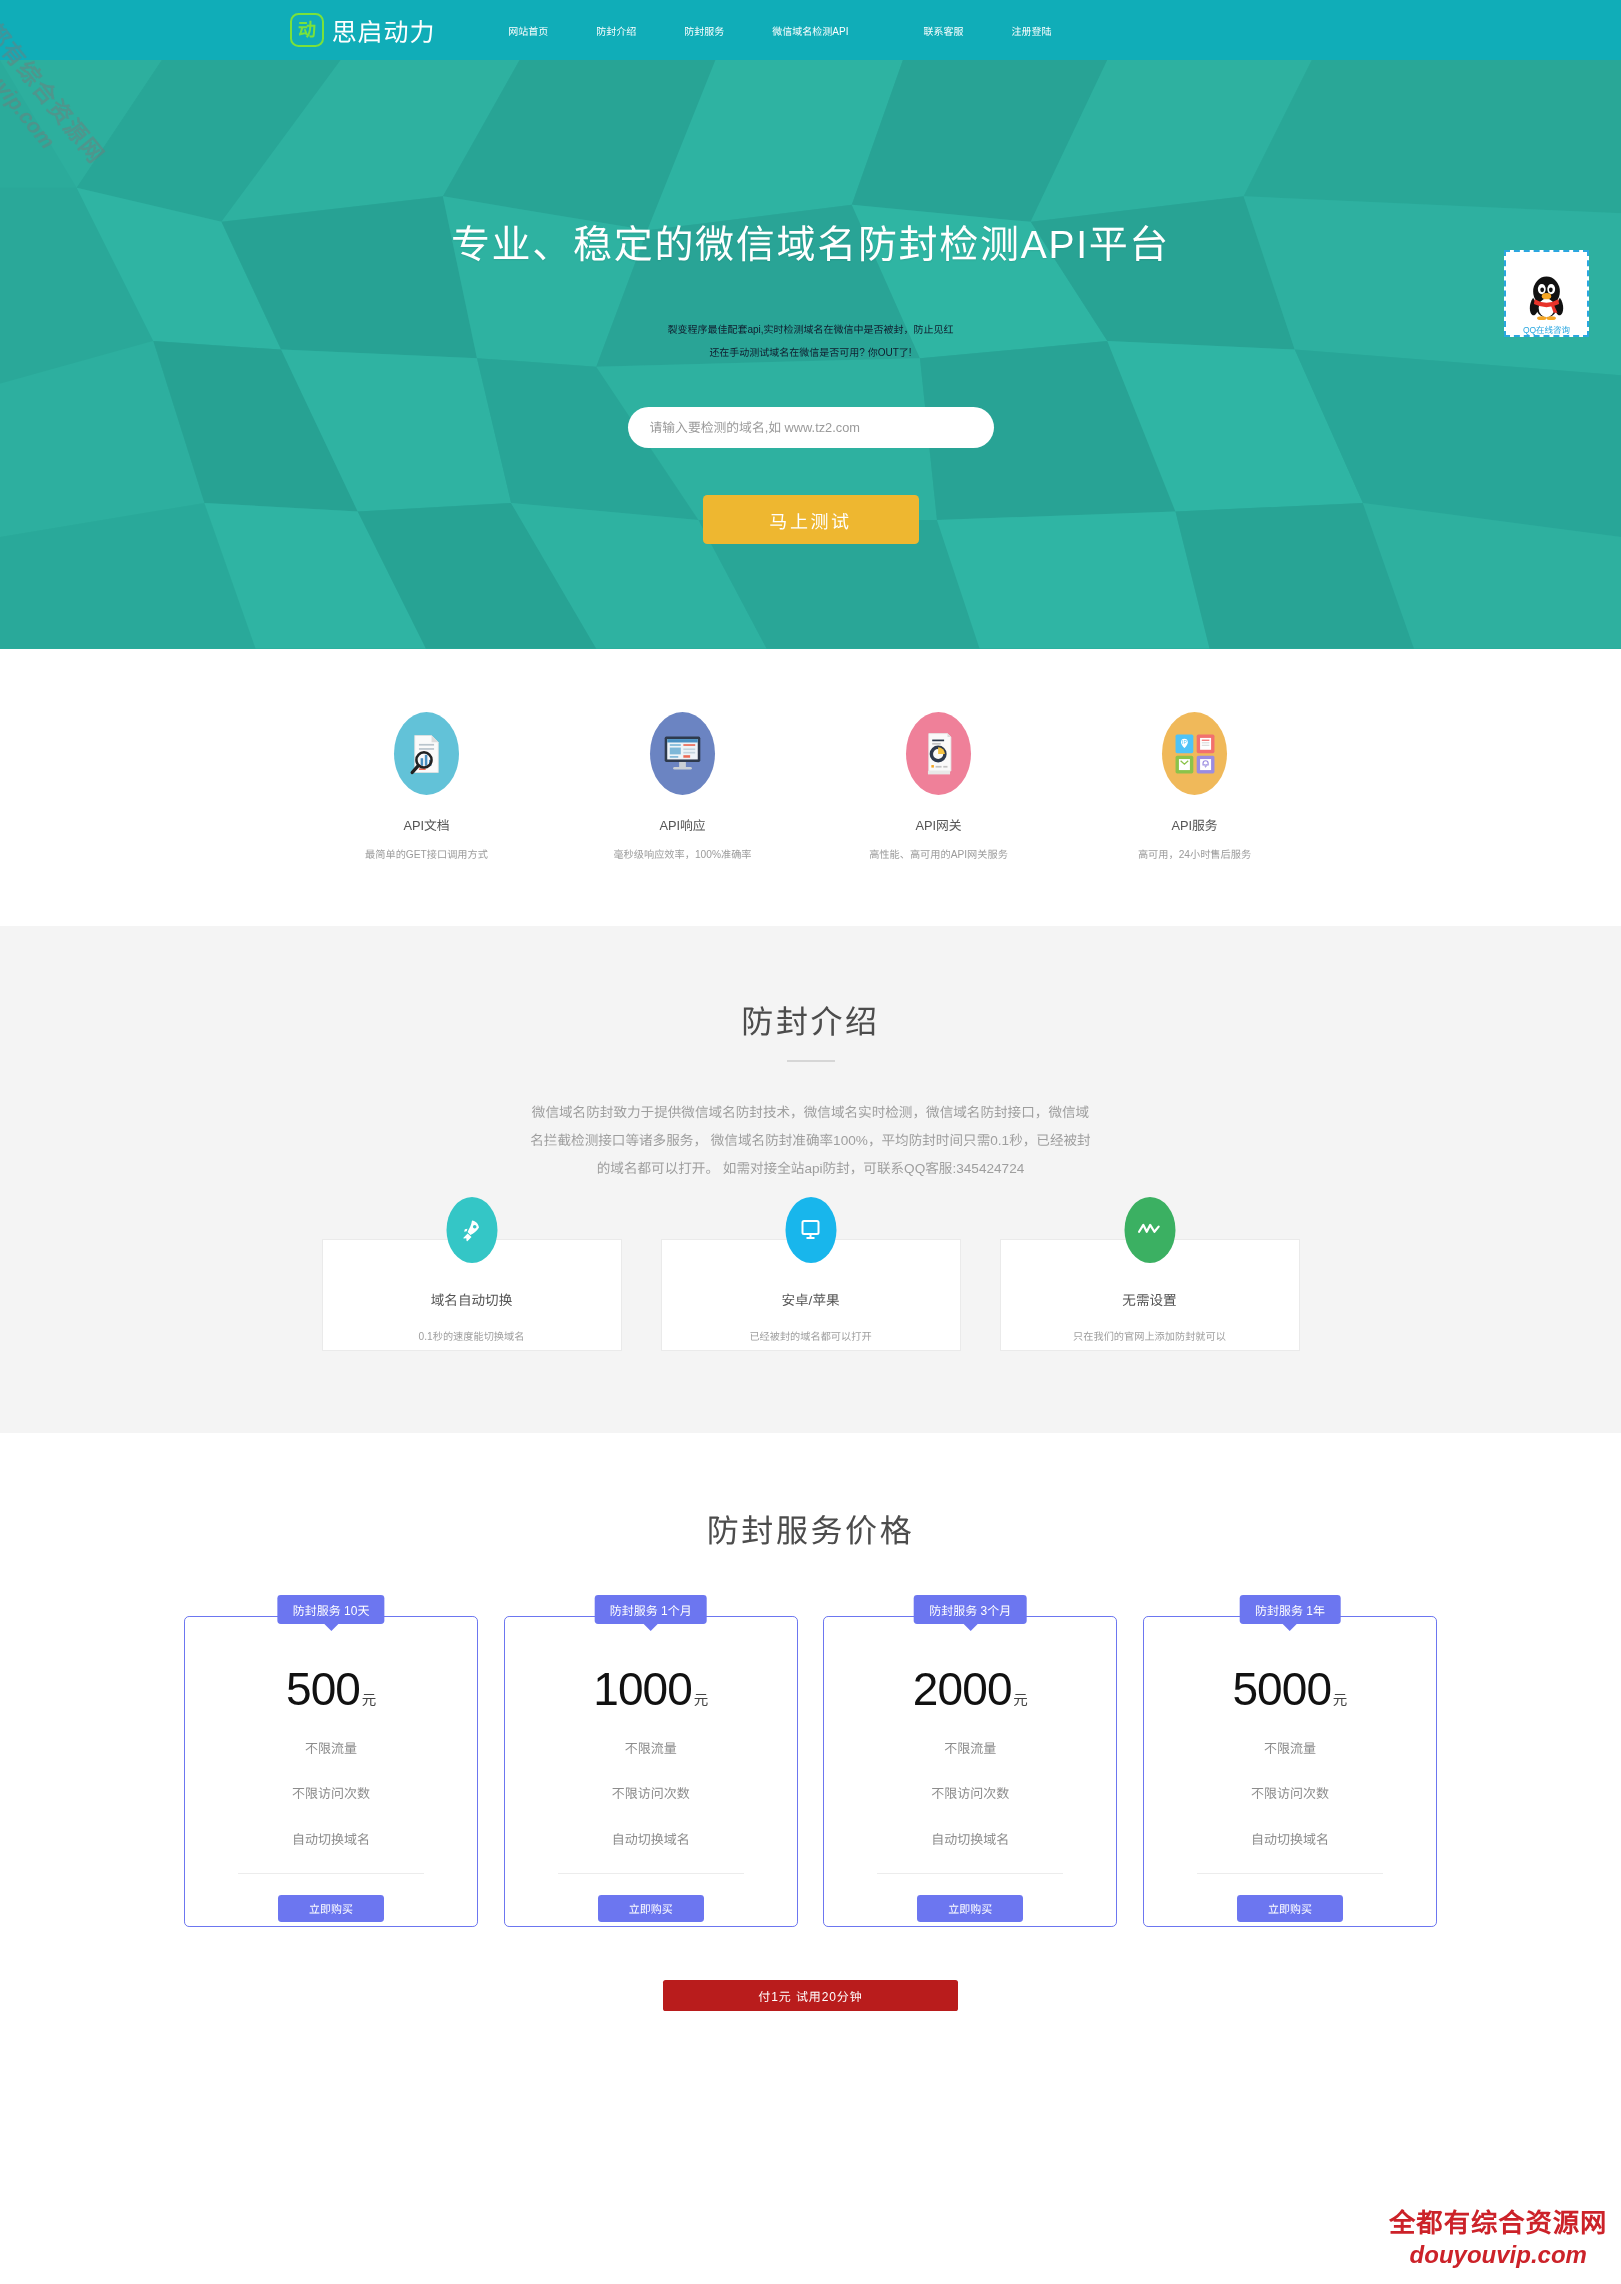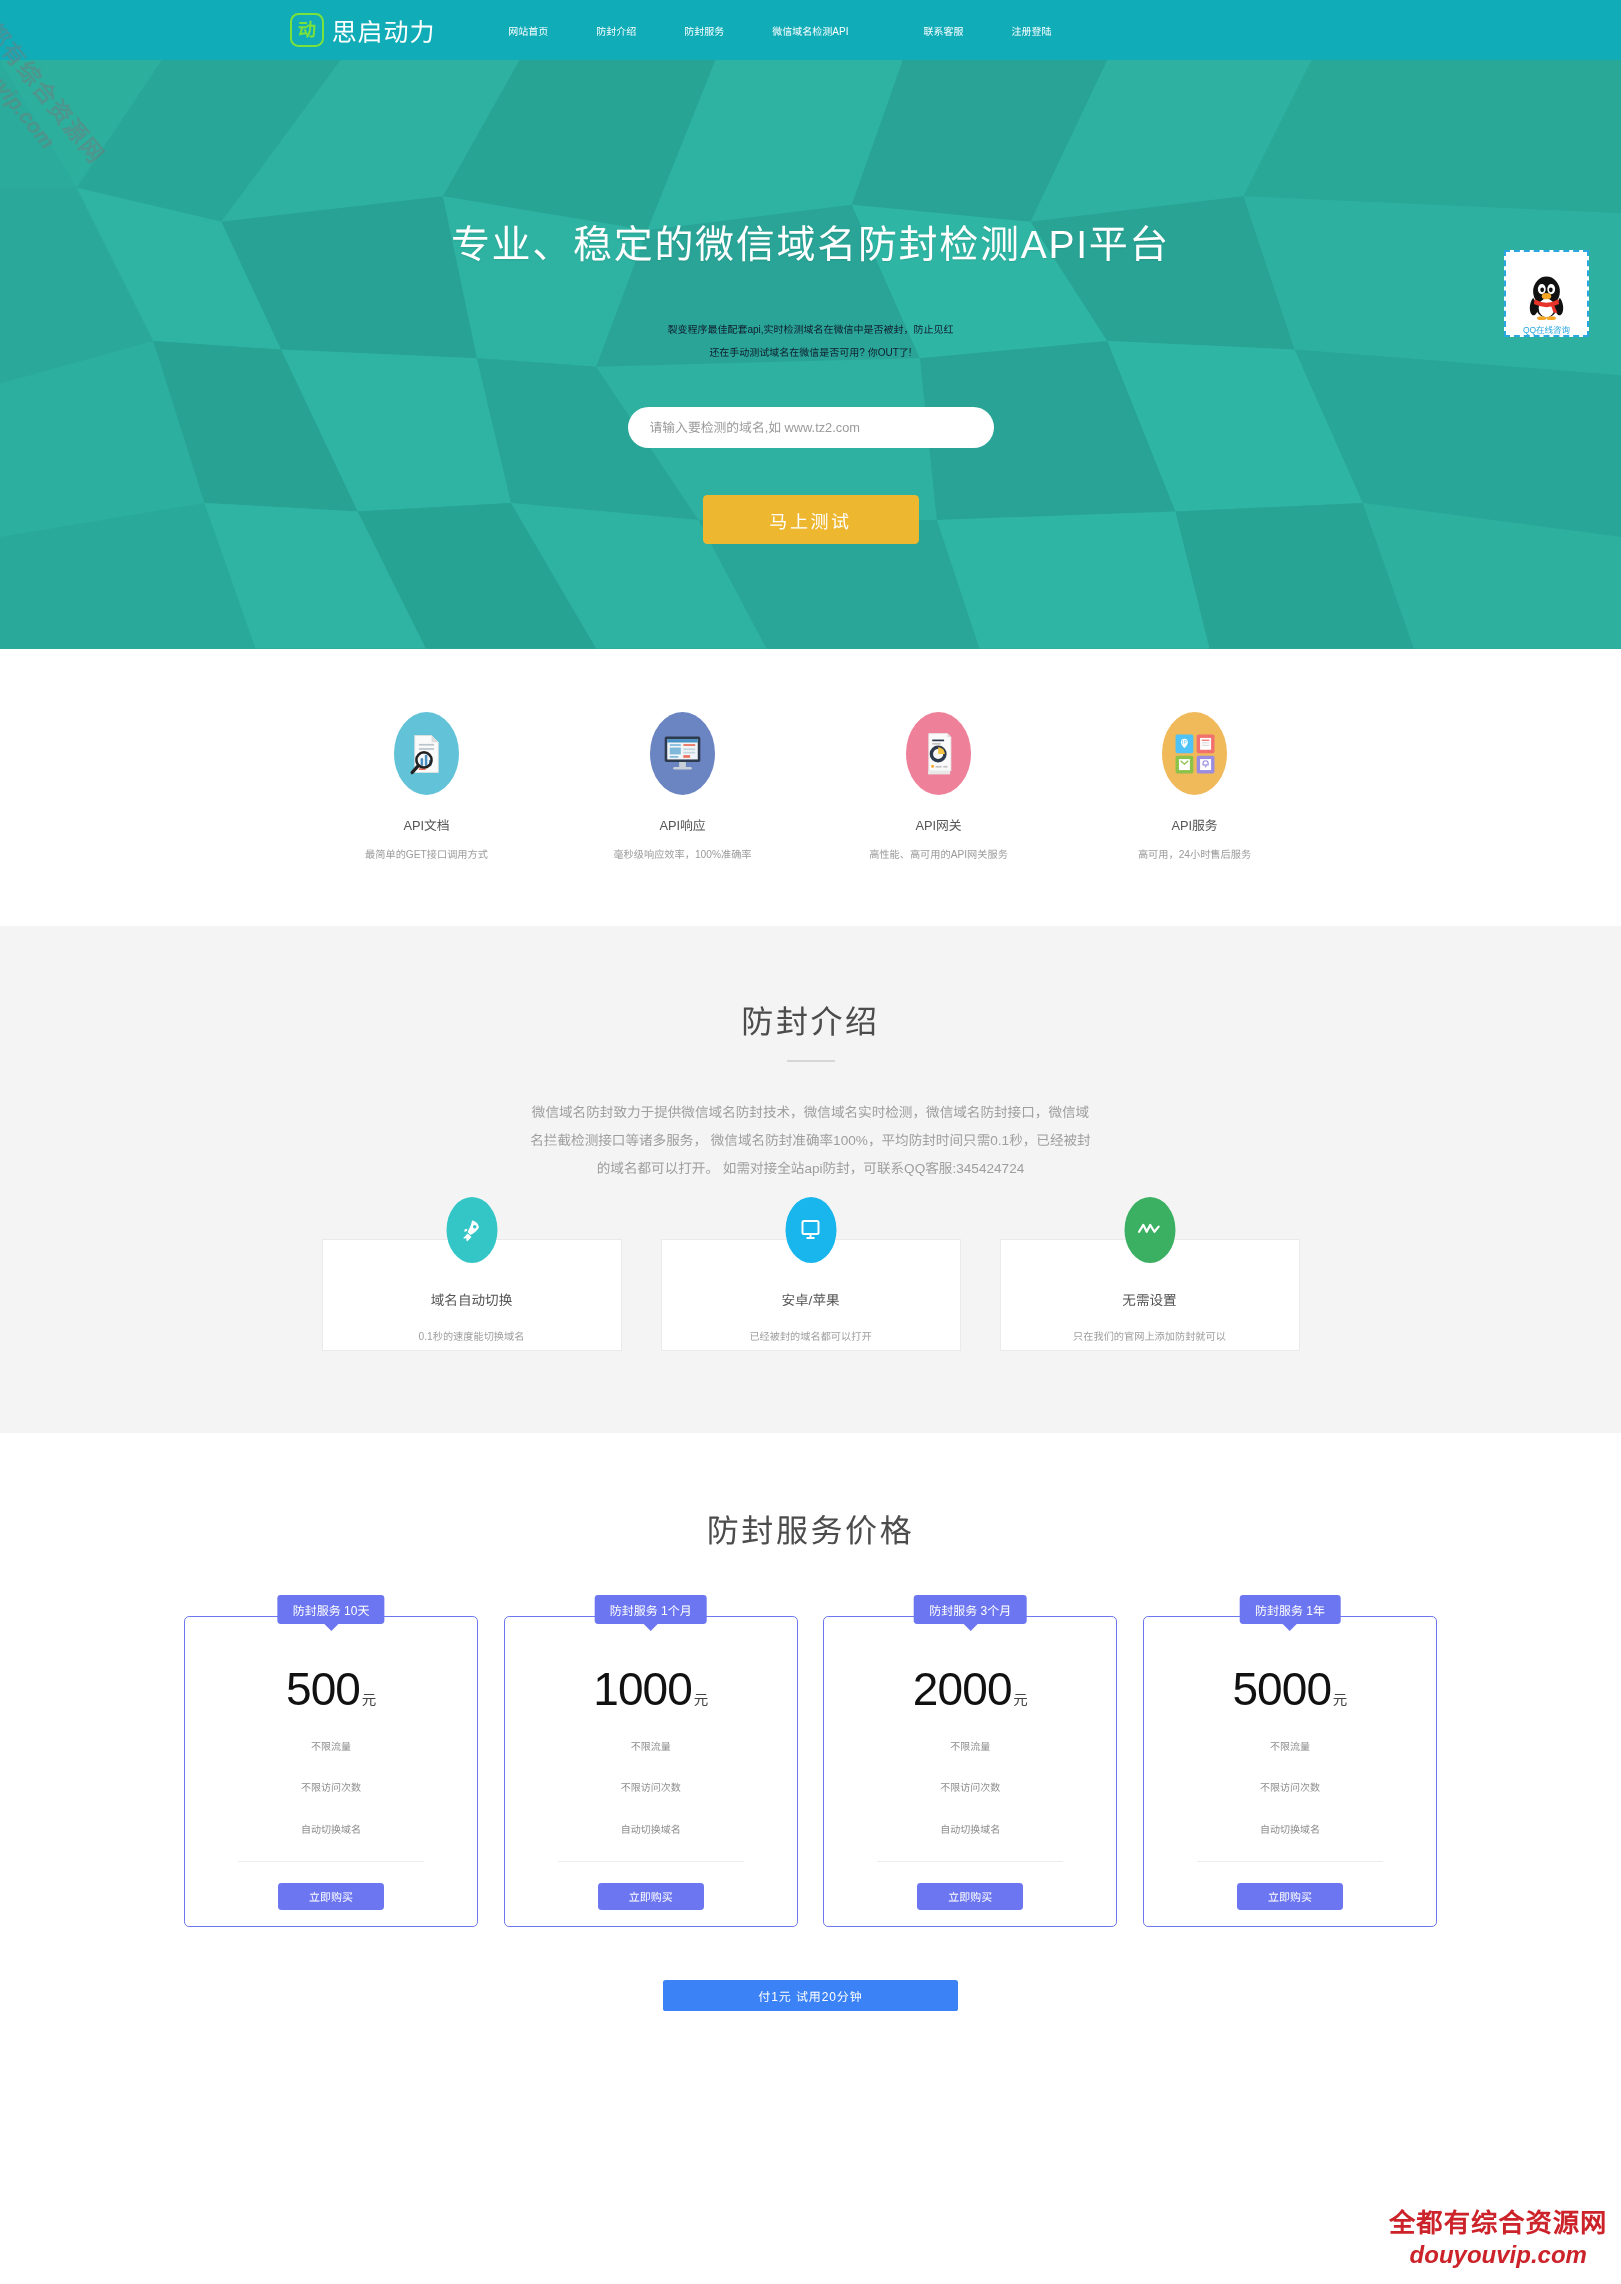--- a/index.html
+++ b/index.html
@@ -128,30 +128,30 @@
     padding:6px 15.3px;border-radius:3.4px;white-space:nowrap;
   }
   .ribbon:after{
     content:"";position:absolute;left:50%;bottom:-7.7px;transform:translateX(-50%);
     border-left:7.7px solid transparent;border-right:7.7px solid transparent;
     border-top:7.7px solid #6c76f0;
   }
   .price-amt{ margin-top:49px;color:#111;line-height:1; }
   .price-amt .num{ font-size:46px;font-weight:400;letter-spacing:-0.9px; }
   .price-amt .unit{ font-size:14.5px;color:#444;margin-left:1.7px; }
-  .price-feat{ font-size:10px;color:#8d8d8d;margin-top:26.4px; }
+  .price-feat{ font-size:13px;color:#8d8d8d;margin-top:26.4px; }
   .price-hr{ width:186px;height:0.9px;background:#ececec;margin-top:25.6px; }
   .buy-btn{
     width:106px;height:27px;background:#6c76f0;border:none;border-radius:3.4px;
     color:#fff;font-size:11px;cursor:pointer;margin-top:20.4px;
     font-family:"Liberation Sans","DejaVu Sans",sans-serif;
   }
   .trial-wrap{ margin-top:53px; }
   .trial-btn{
-    width:295px;height:31px;background:#3b82f6;border:none;border-radius:2.6px;
+    width:295px;height:31px;background:#b91c1c;border:none;border-radius:2.6px;
     color:#fff;font-size:12px;cursor:pointer;letter-spacing:0.9px;
     font-family:"Liberation Sans","DejaVu Sans",sans-serif;
   }
 
   
   .wm-tl{
     position:absolute;left:-10.2px;top:-5.1px;z-index:50;
     transform:rotate(51deg);transform-origin:top left;
     color:rgba(120,120,120,.45);pointer-events:none;
   }

